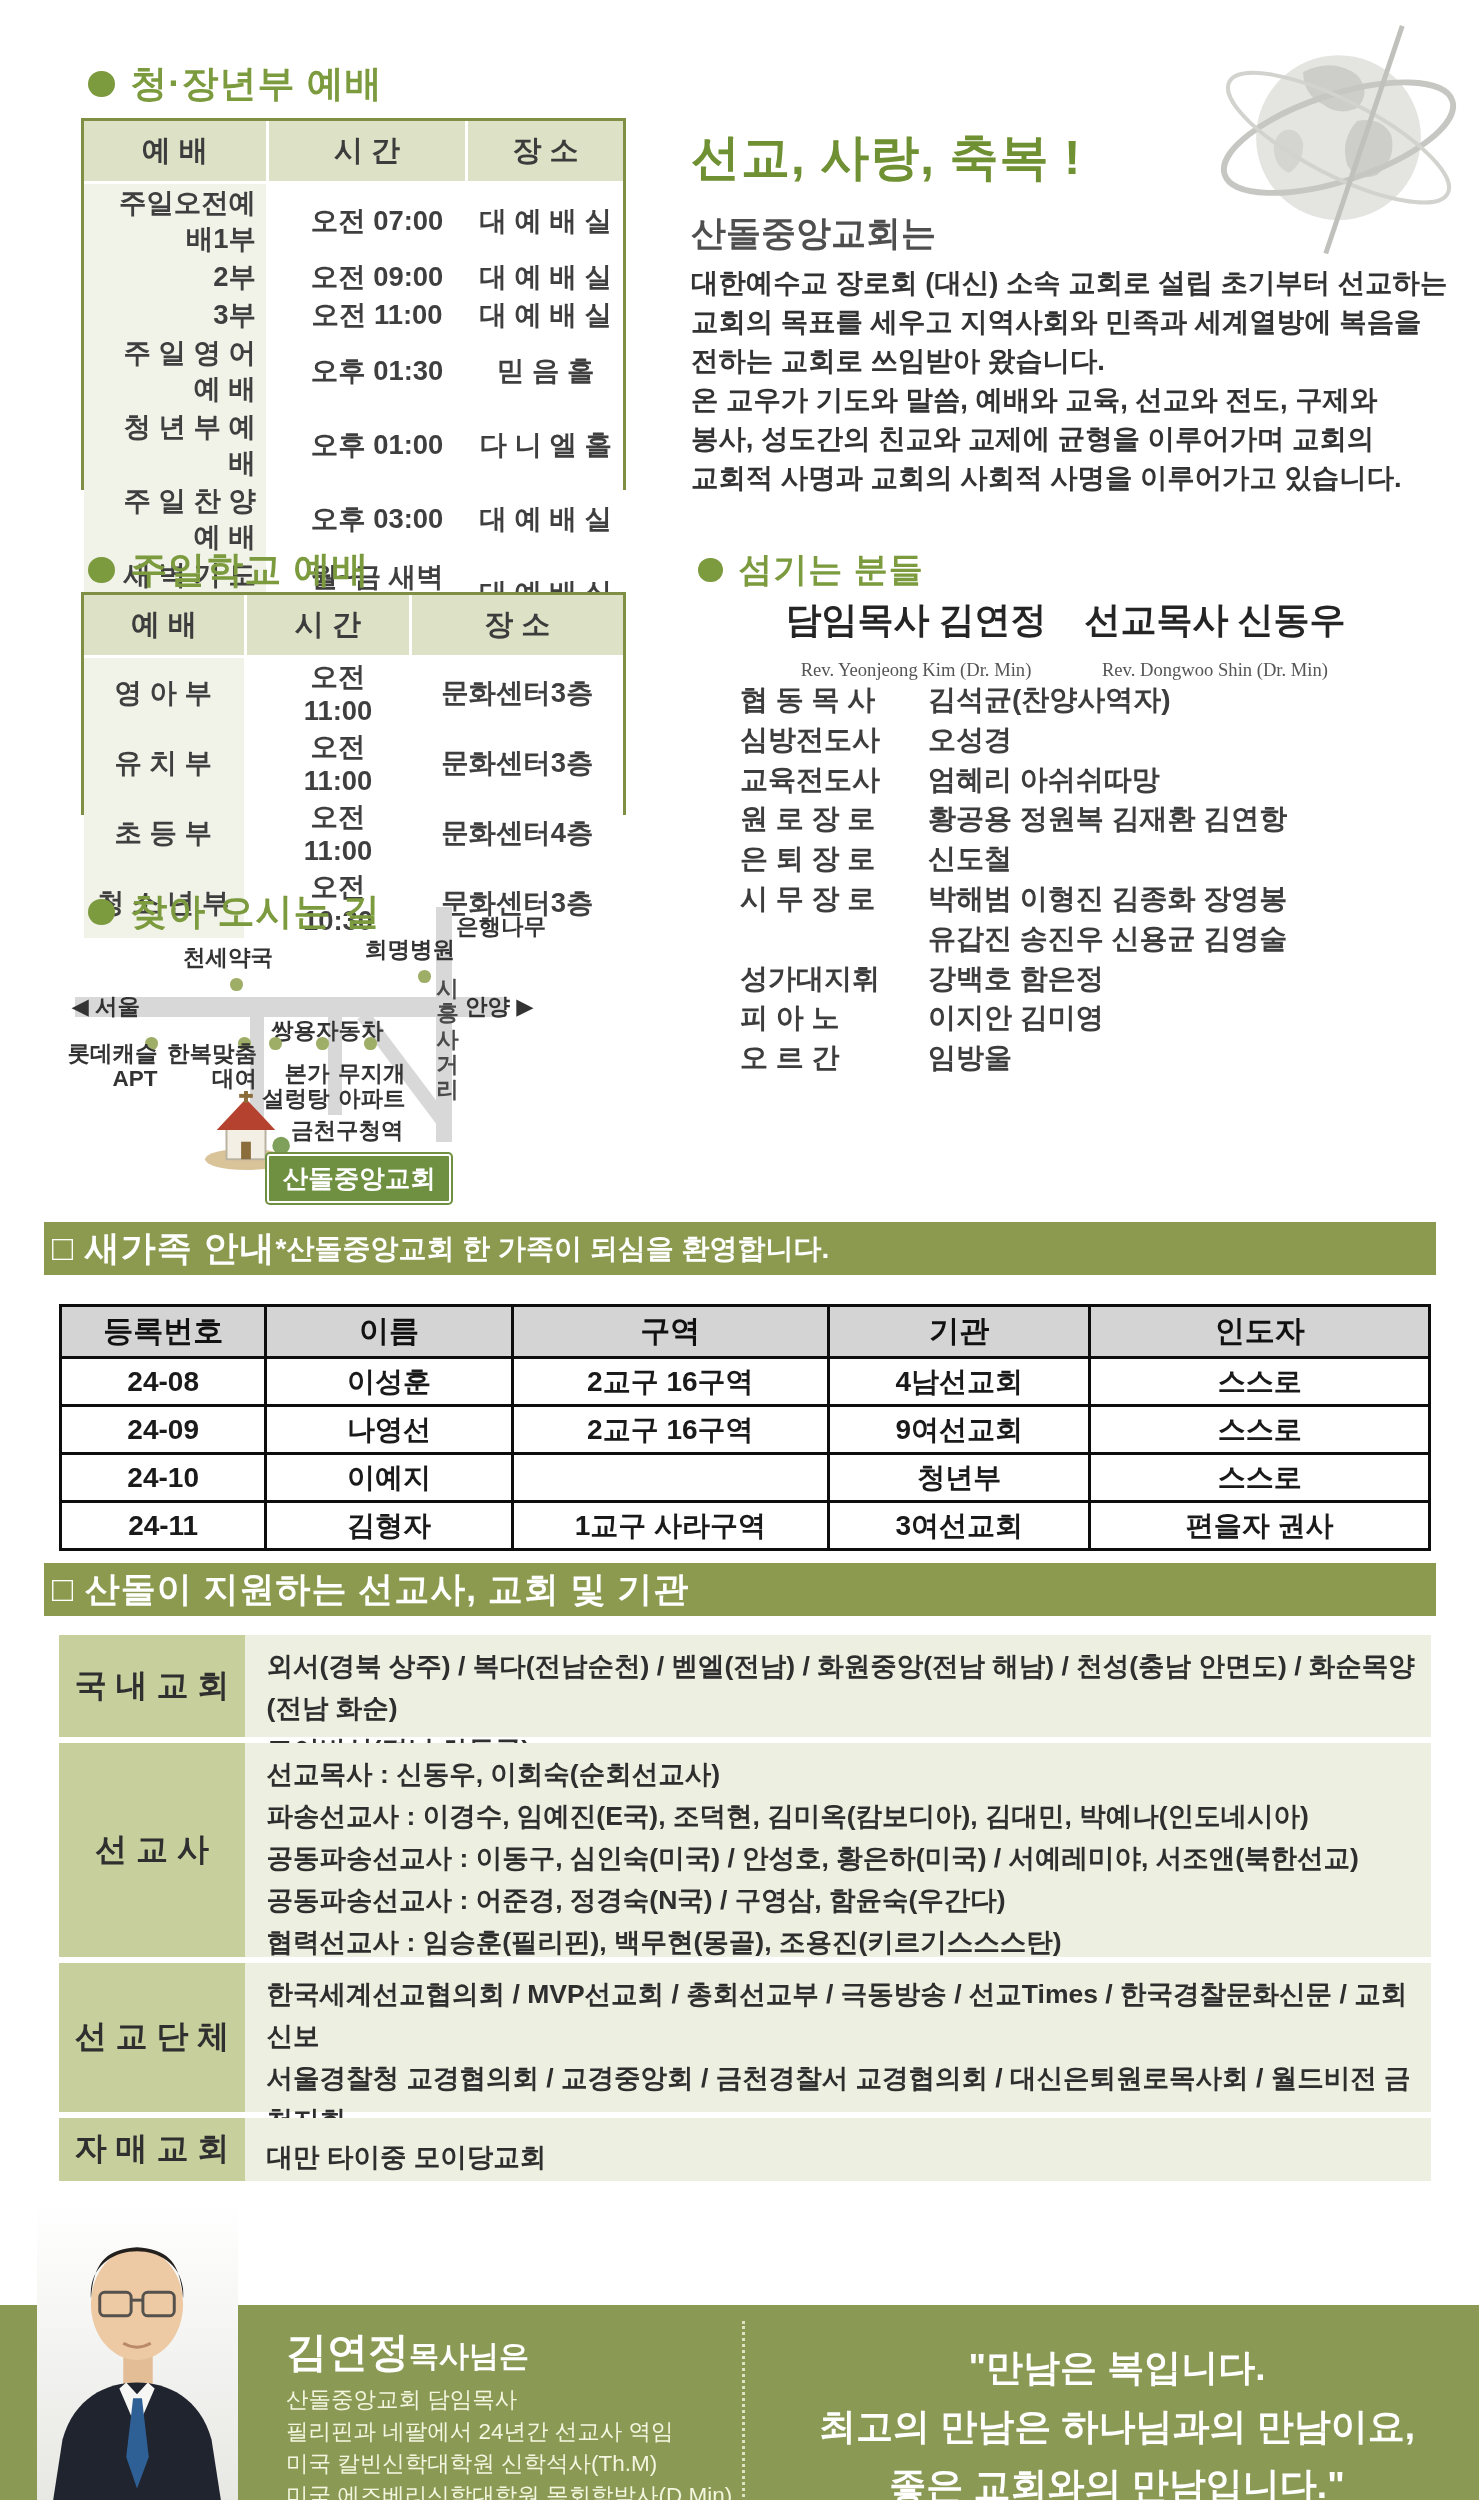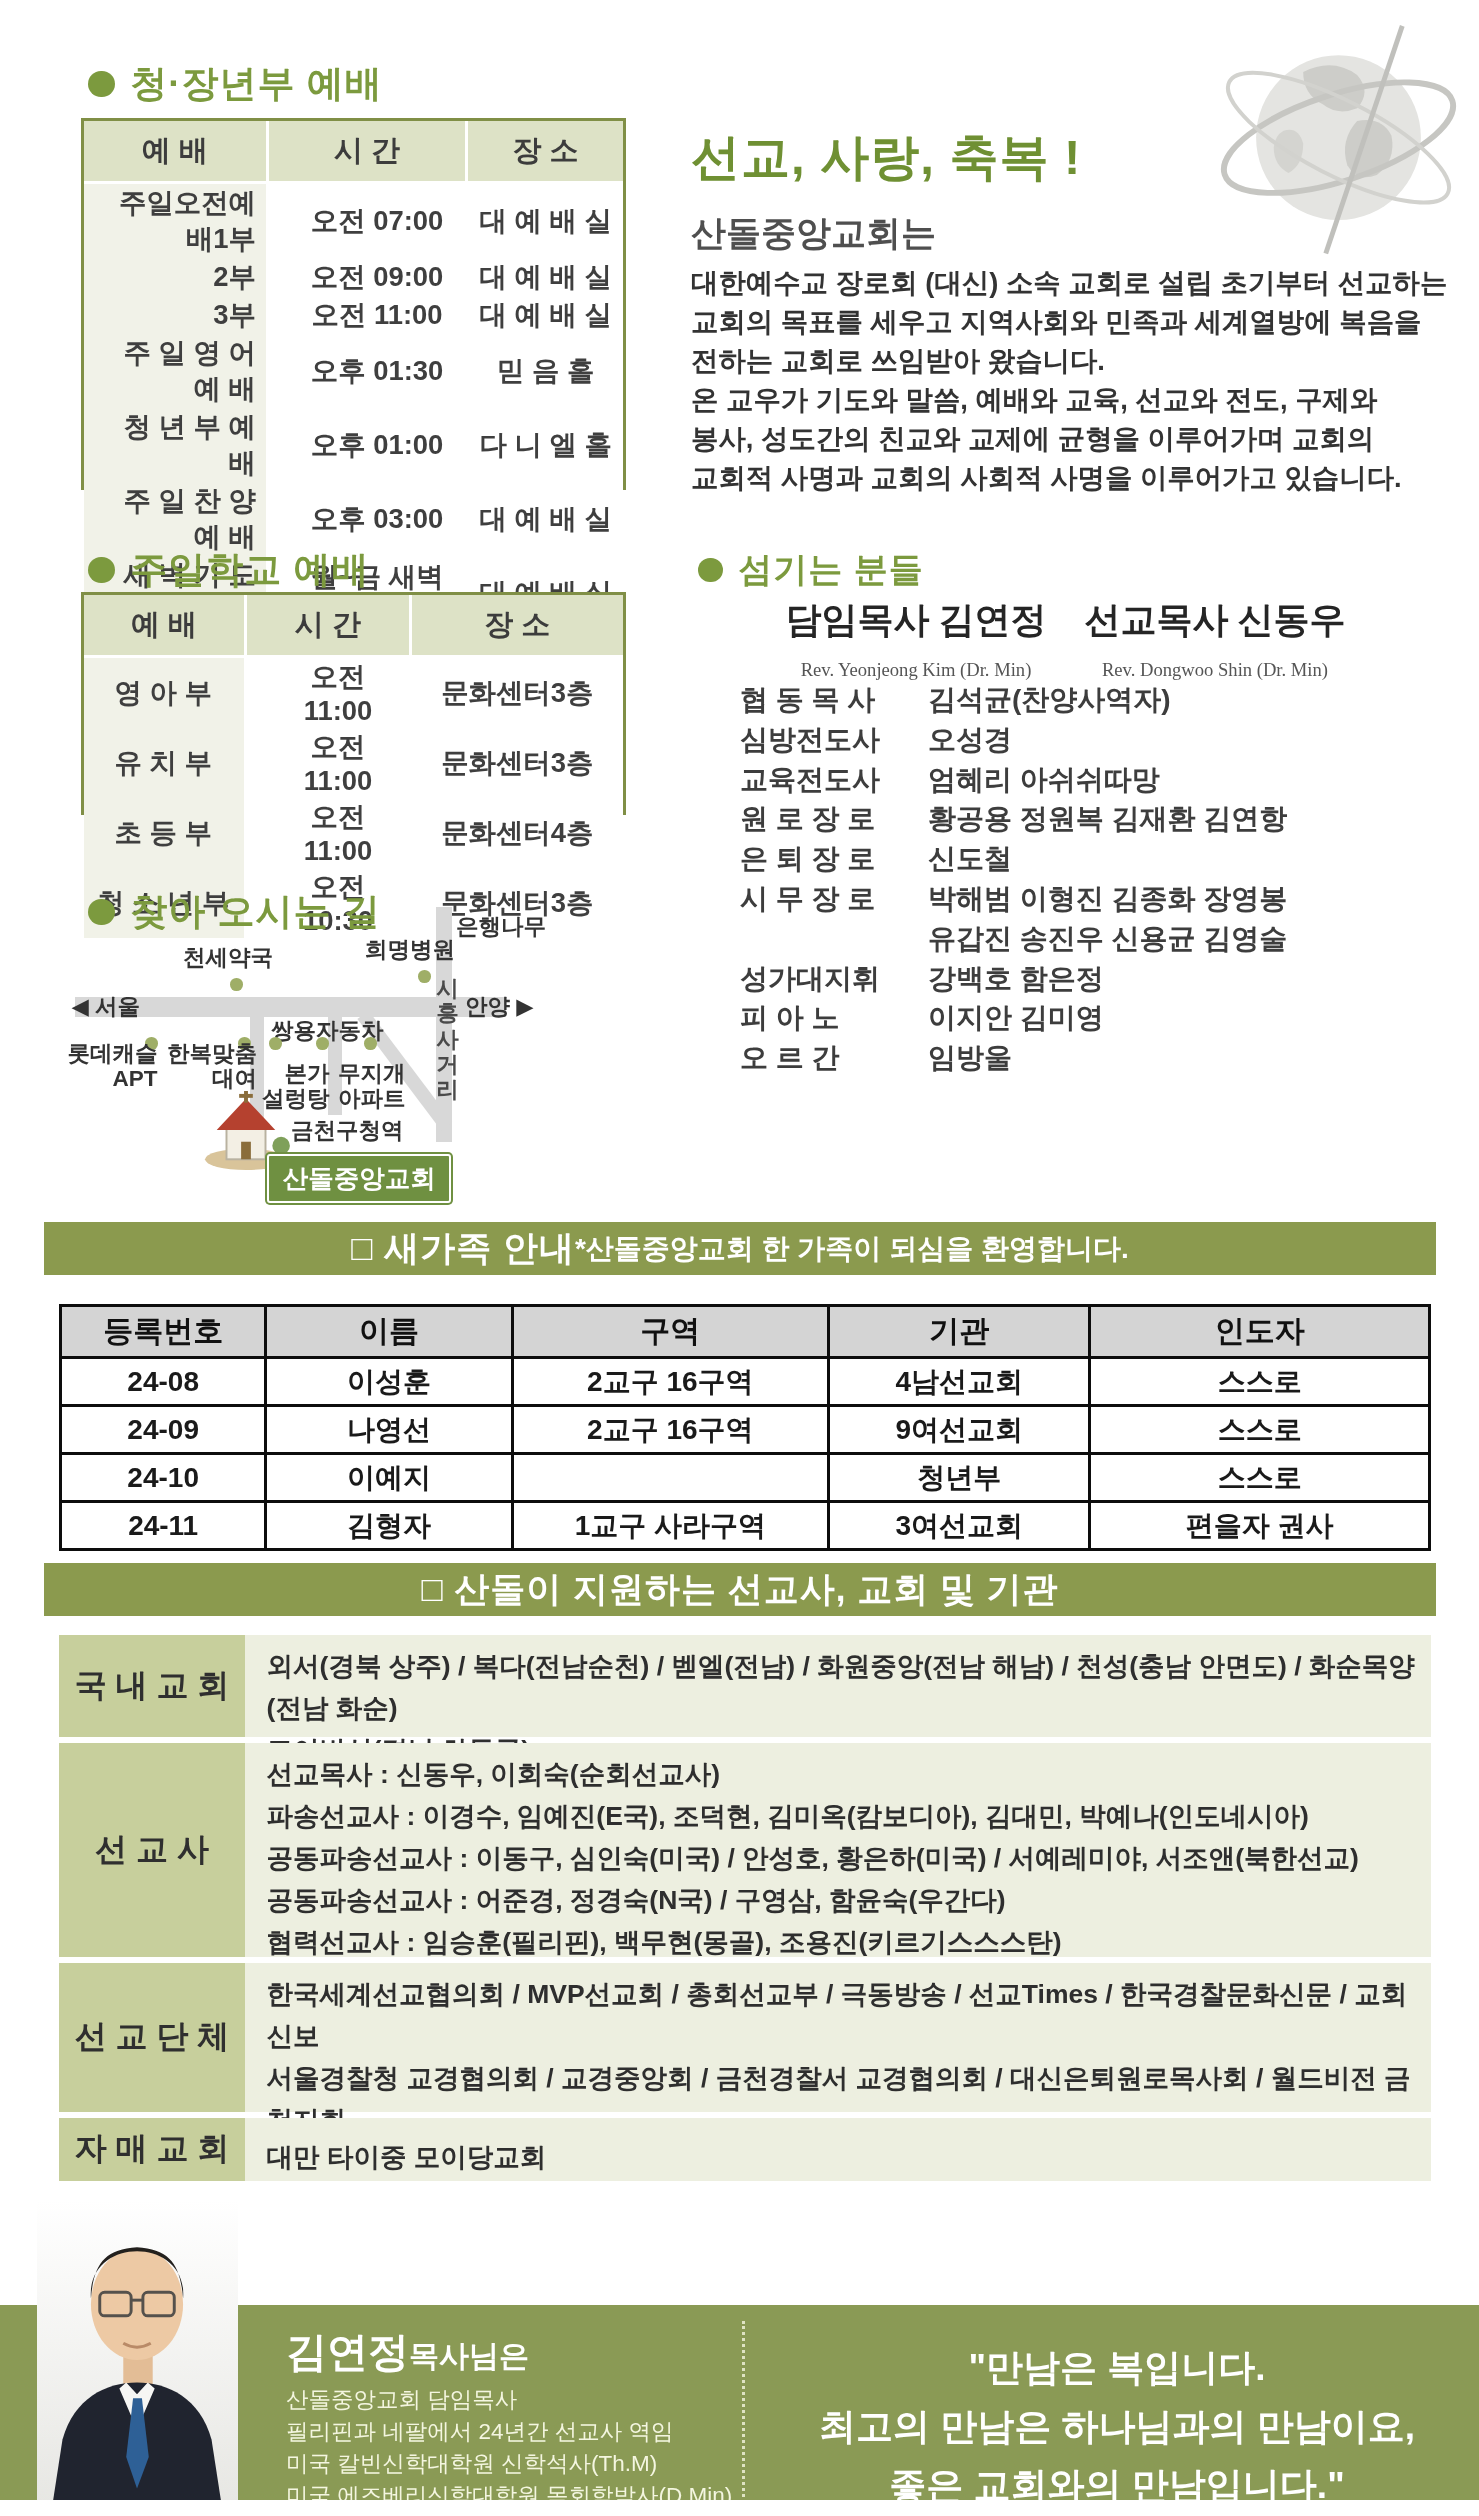--- a/index.html
+++ b/index.html
@@ -45,21 +45,21 @@
   .map{position:absolute;left:44px;top:907px;width:637px;height:309px;}
   .road{position:absolute;background:#d8d8d8;}
   .map-label{position:absolute;font-size:22.5px;font-weight:bold;color:#333;line-height:24.5px;text-align:right;}
   .map-dot{position:absolute;width:12.7px;height:12.7px;border-radius:50%;background:#9fae67;}
   .map-vtext{position:absolute;writing-mode:vertical-rl;font-size:22.5px;font-weight:bold;color:#4a4a4a;letter-spacing:2.9px;}
   .church-badge{position:absolute;background:#6f9041;color:#fff;font-size:25.5px;font-weight:bold;
                 padding:4.9px 13.7px;border:2px solid #fff;box-shadow:0 0 0 2px #6f9041;border-radius:2.9px;}
 
   
   .banner{position:absolute;left:44px;width:1392px;height:53px;background:#8b9a4e;color:#fff;
-          display:flex;justify-content:center;align-items:center;padding:0 28px;box-sizing:border-box;}
+          display:flex;justify-content:flex-start;align-items:center;padding:0 8px;box-sizing:border-box;}
   .banner .b-label{font-size:35px;font-weight:bold;letter-spacing:1px;}
   .banner .b-note{font-size:28px;font-weight:bold;}
 
   
   .nf{position:absolute;left:59px;top:1304px;width:1372px;border-collapse:collapse;table-layout:fixed;}
   .nf th{background:#d4d4d4;border:3.9px solid #0d0d0d;font-size:30px;font-weight:bold;color:#111;height:47px;}
   .nf td{border:3.9px solid #0d0d0d;font-size:28px;font-weight:bold;color:#1a1a1a;text-align:center;height:43px;background:#fff;}
 
   
   .missions{position:absolute;left:59px;top:1635px;width:1372px;}

